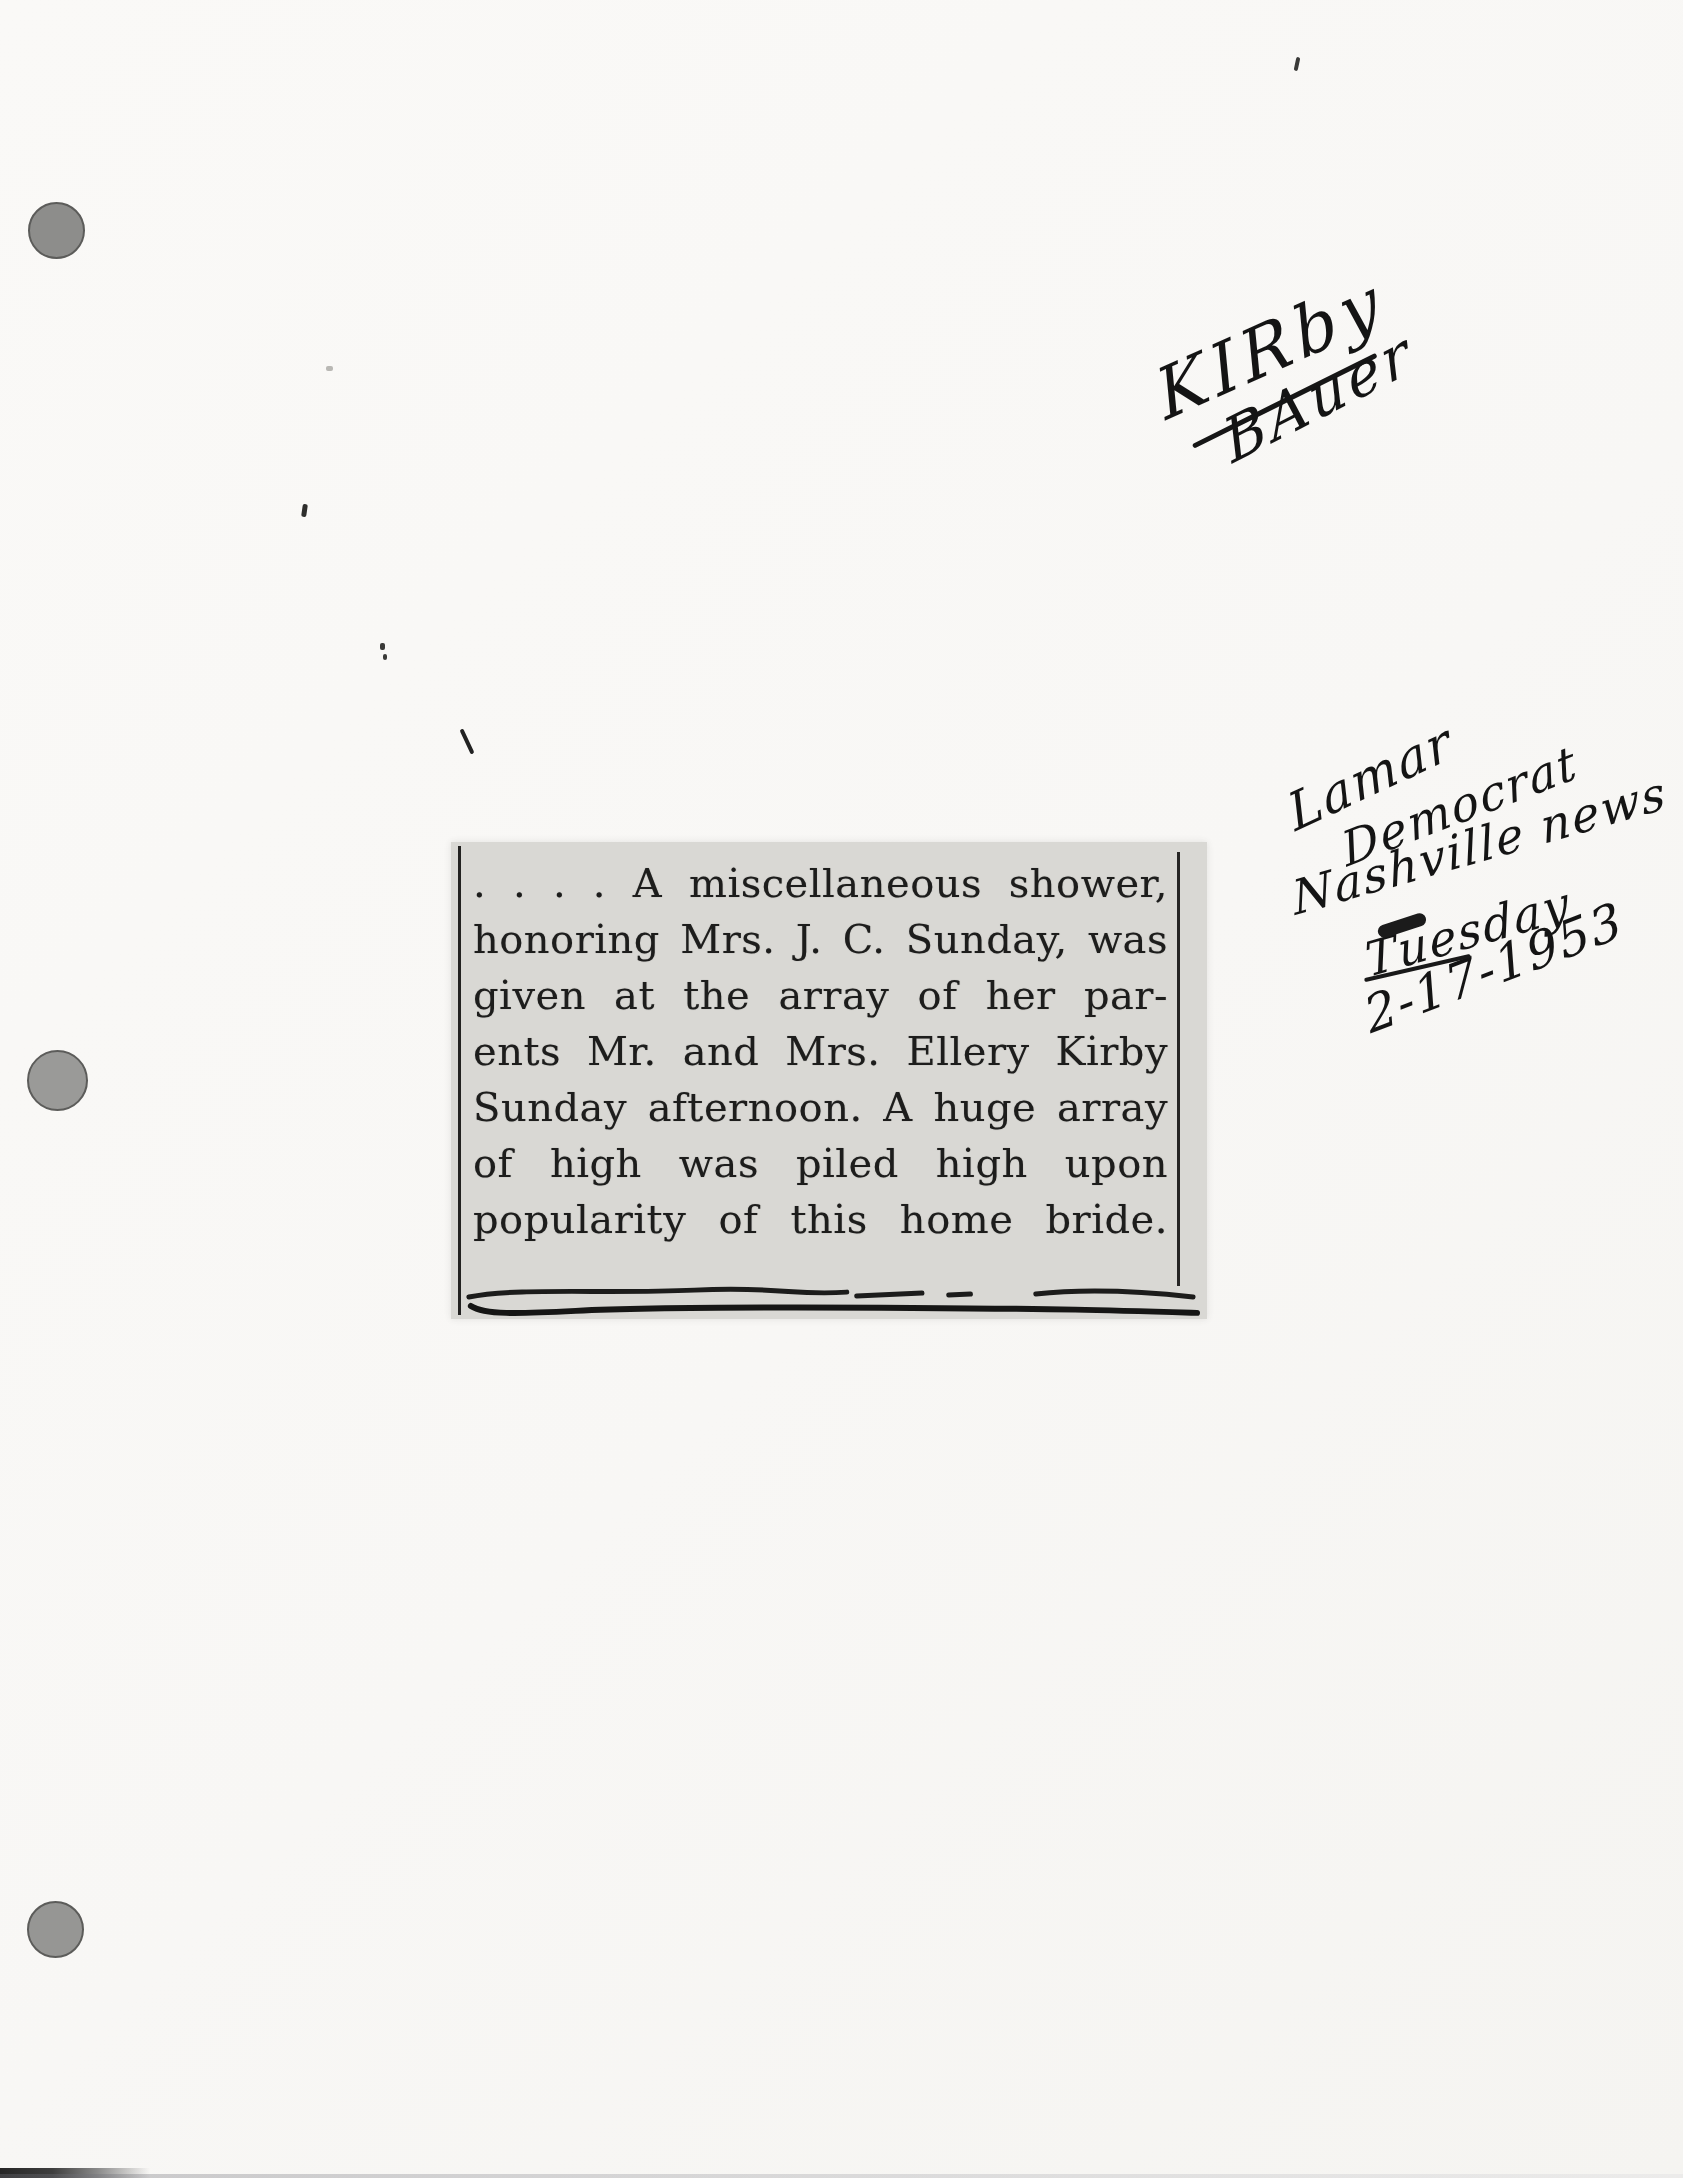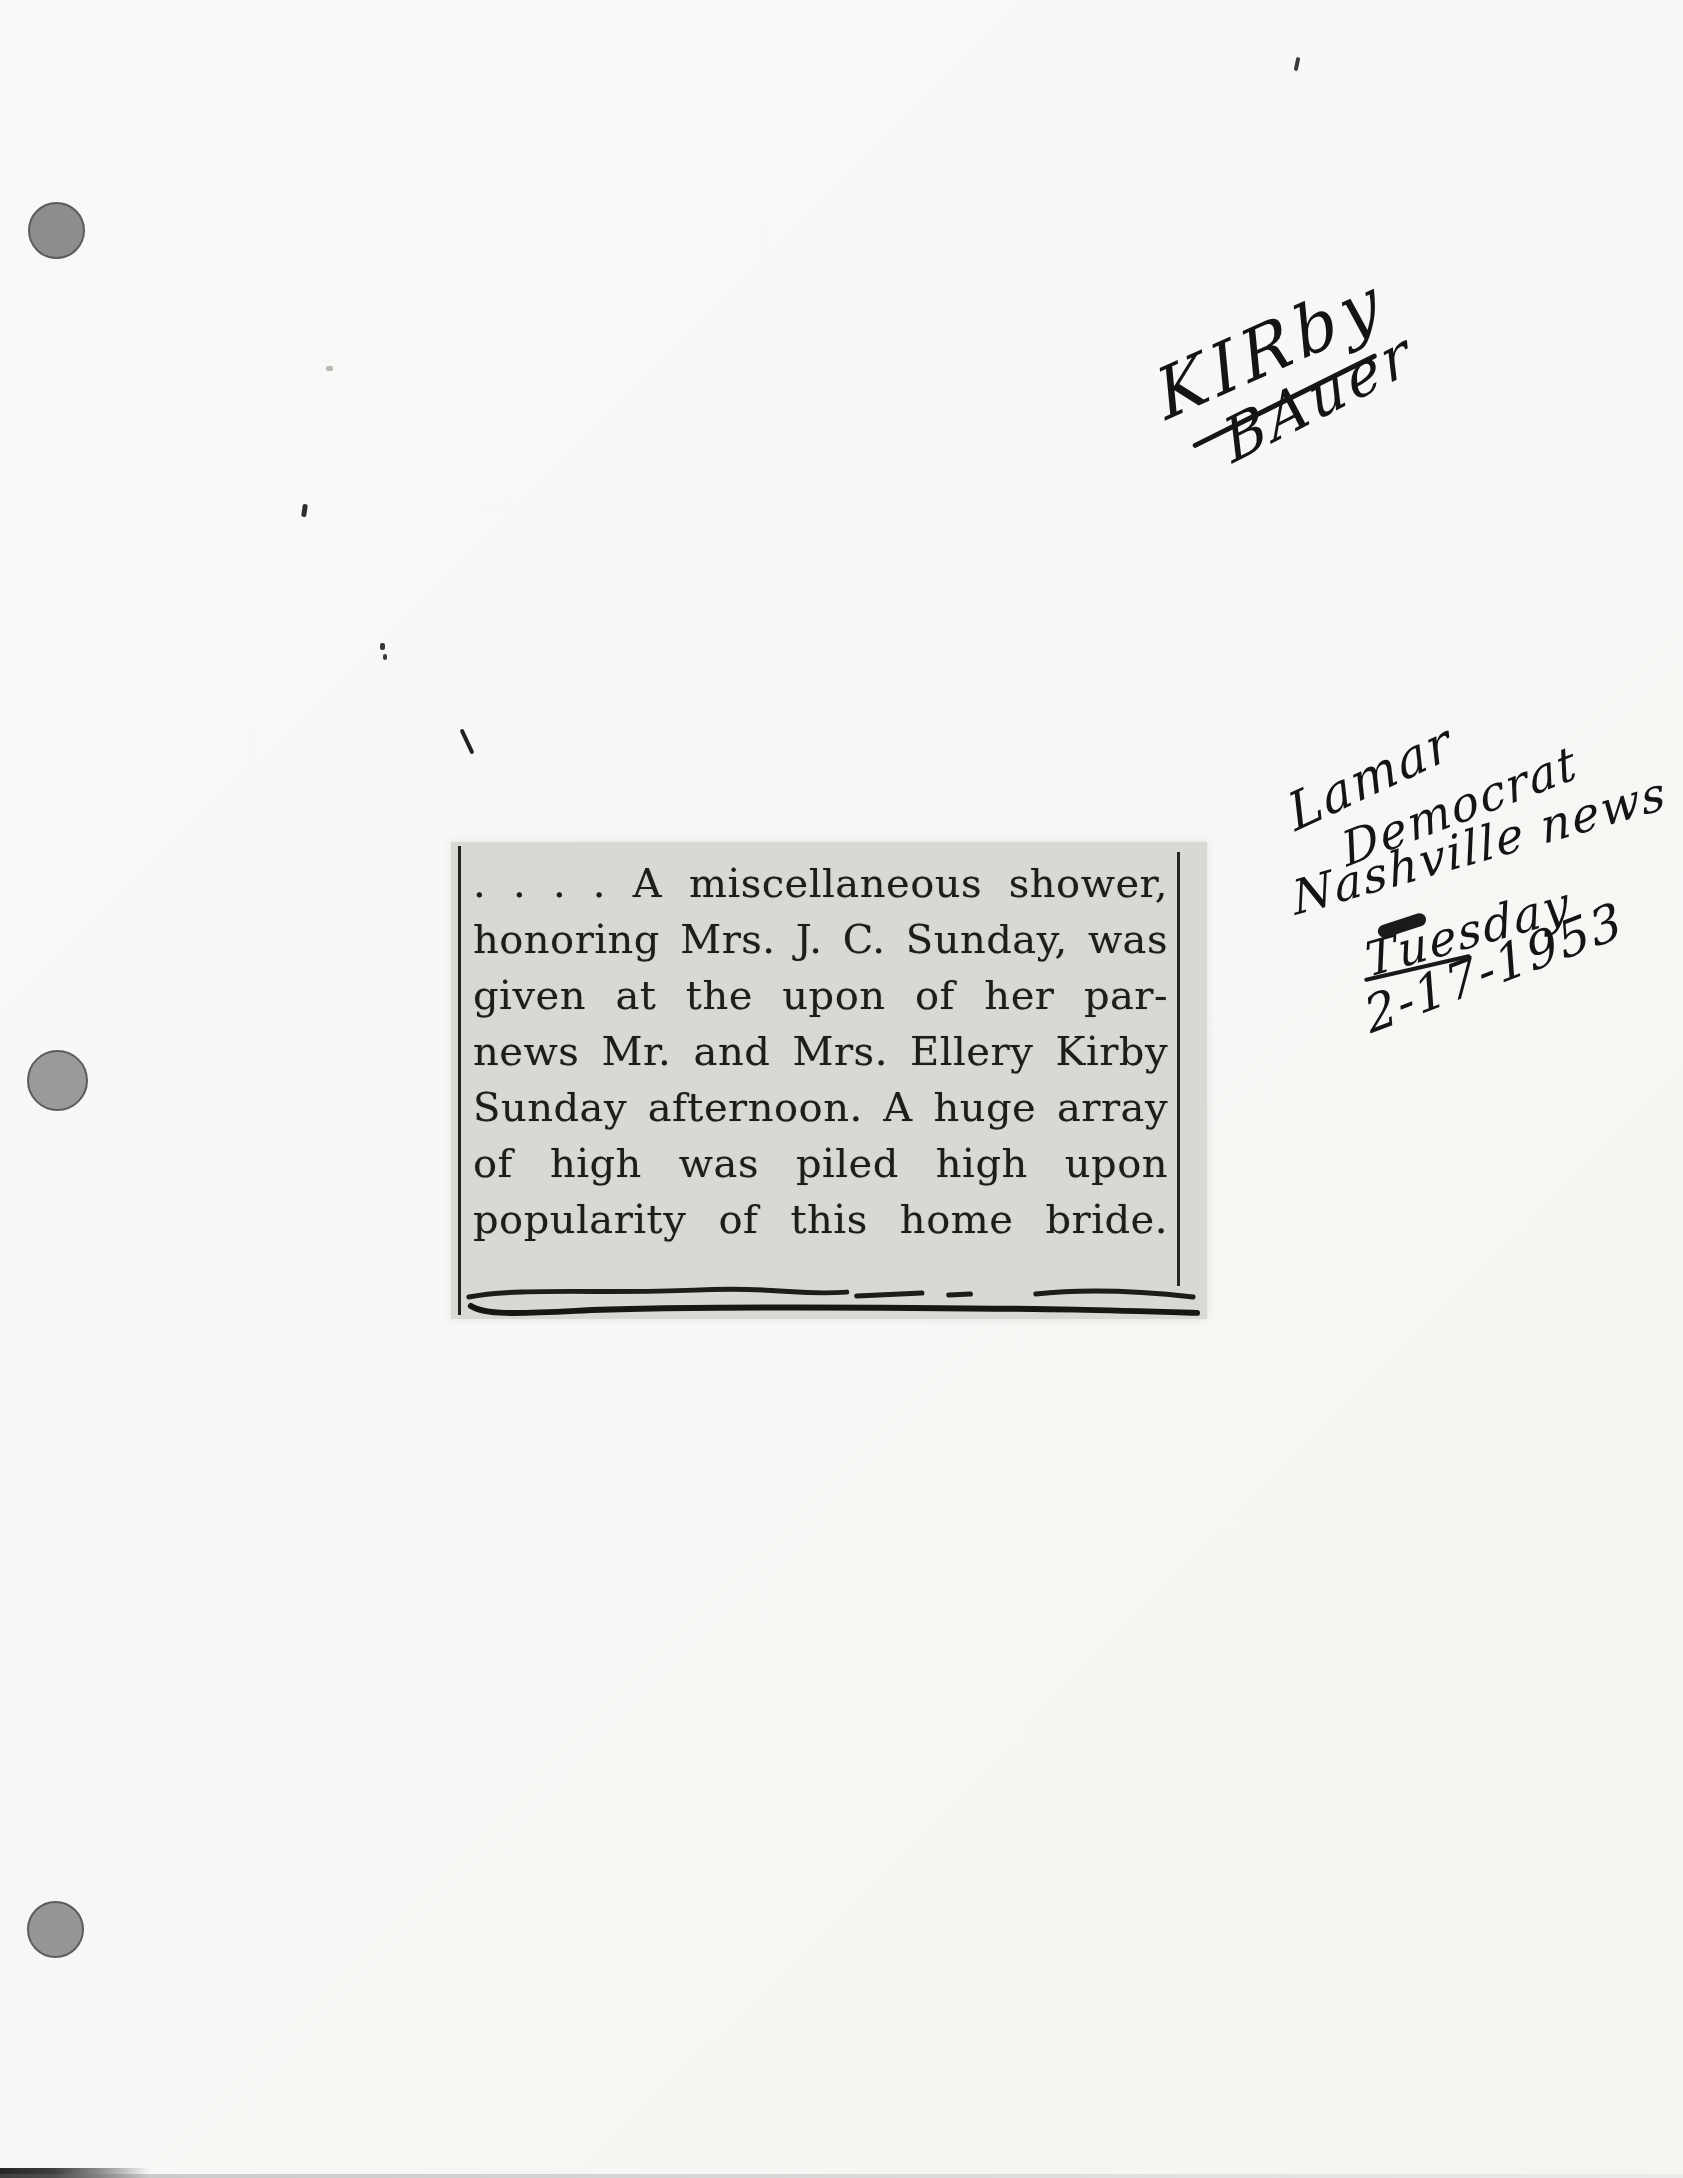--- a/index.html
+++ b/index.html
@@ -105,22 +105,22 @@
   <div class="hw hw-kirby">KIRby</div>
   <div class="hw-underline"></div>
   <div class="hw hw-bauer">BAuer</div>
 
   <div class="clipping">
     <div class="rule-left"></div>
     <div class="rule-right"></div>
     <div class="clip-text">
       <div class="cline">. . . . A miscellaneous shower,</div>
       <div class="cline">honoring Mrs. J. C. Sunday, was</div>
-      <div class="cline">given at the upon of her par-</div>
-      <div class="cline">news Mr. and Mrs. Ellery Kirby</div>
+      <div class="cline">given at the array of her par-</div>
+      <div class="cline">ents Mr. and Mrs. Ellery Kirby</div>
       <div class="cline">Sunday afternoon. A huge array</div>
       <div class="cline">of high was piled high upon</div>
       <div class="cline">popularity of this home bride.</div>
     </div>
     <svg class="torn-rules" width="744" height="38" viewBox="0 0 752 38" fill="none">
       <path d="M12 15 C60 5, 150 12, 240 8 S340 14, 394 10" stroke="#1c1c1b" stroke-width="5" stroke-linecap="round"></path>
       <path d="M404 14 L470 11" stroke="#1c1c1b" stroke-width="5" stroke-linecap="round"></path>
       <path d="M497 13 L519 12" stroke="#1c1c1b" stroke-width="5" stroke-linecap="round"></path>
       <path d="M585 12 C630 7, 690 9, 744 15" stroke="#1c1c1b" stroke-width="5" stroke-linecap="round"></path>
       <path d="M14 24 C28 33, 60 32, 120 29 S300 25, 460 26 S650 28, 748 31" stroke="#161615" stroke-width="6" stroke-linecap="round"></path>

